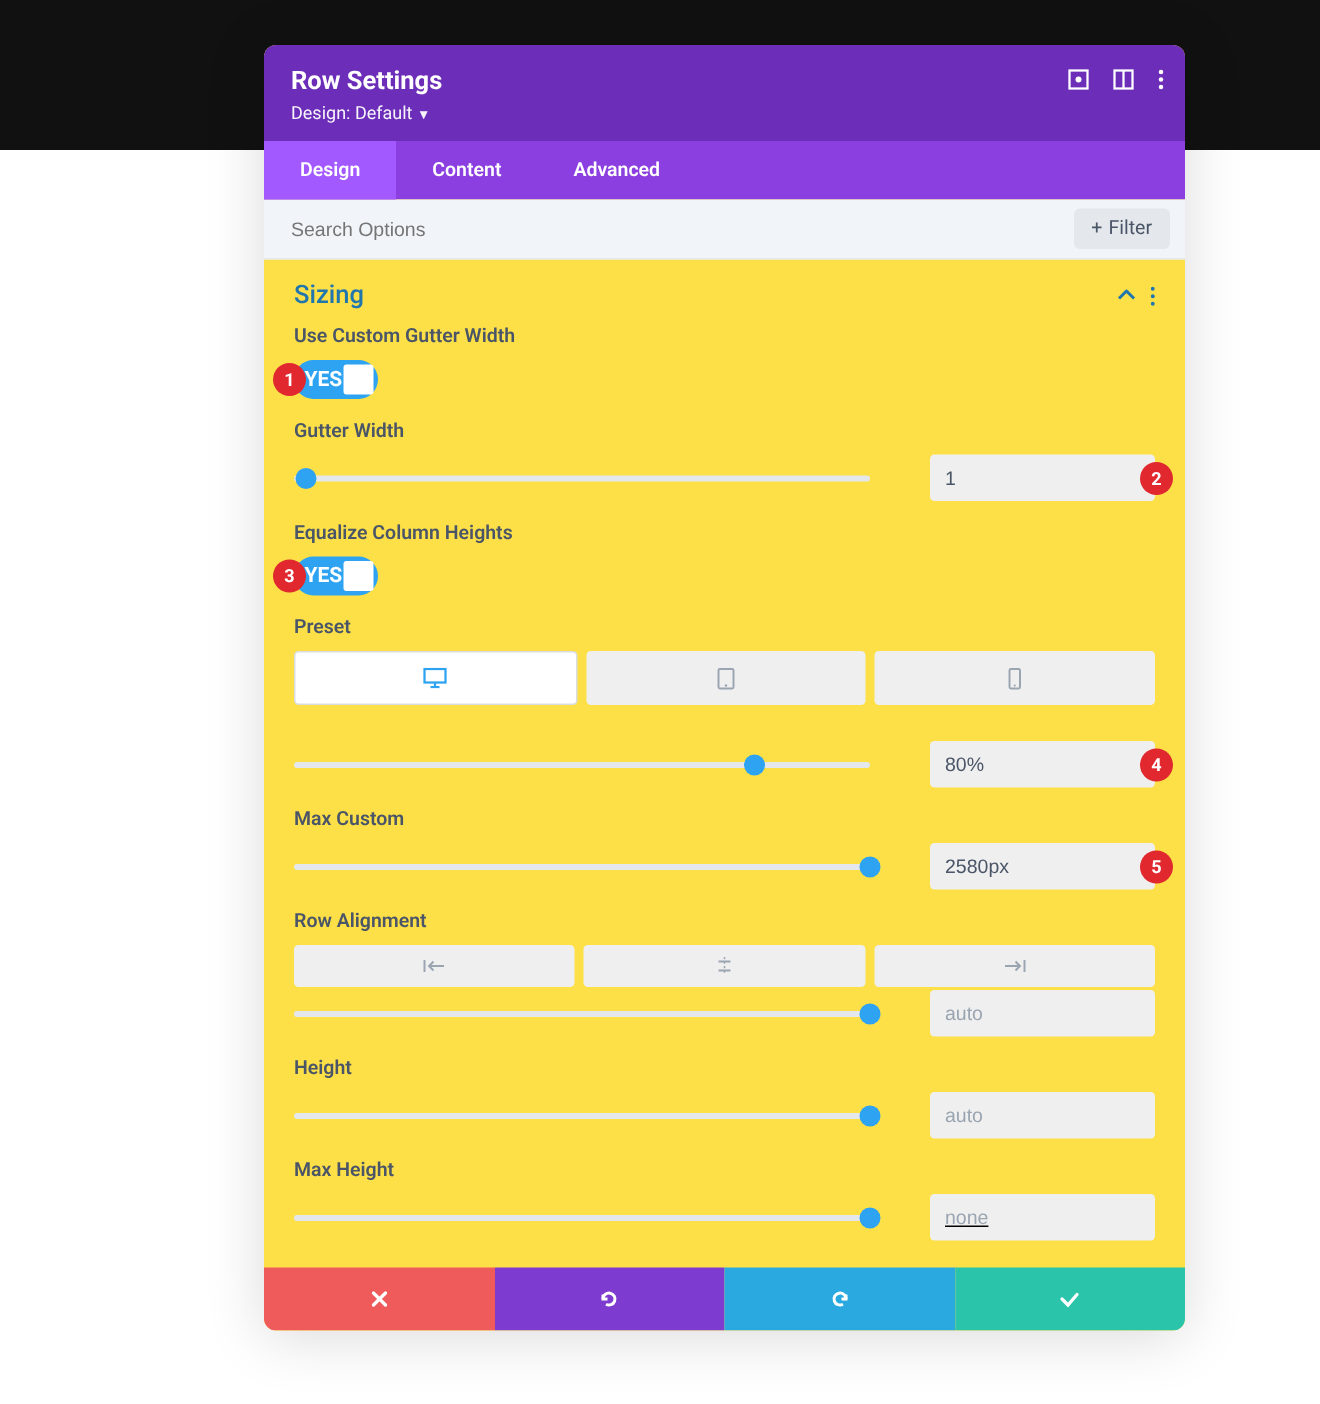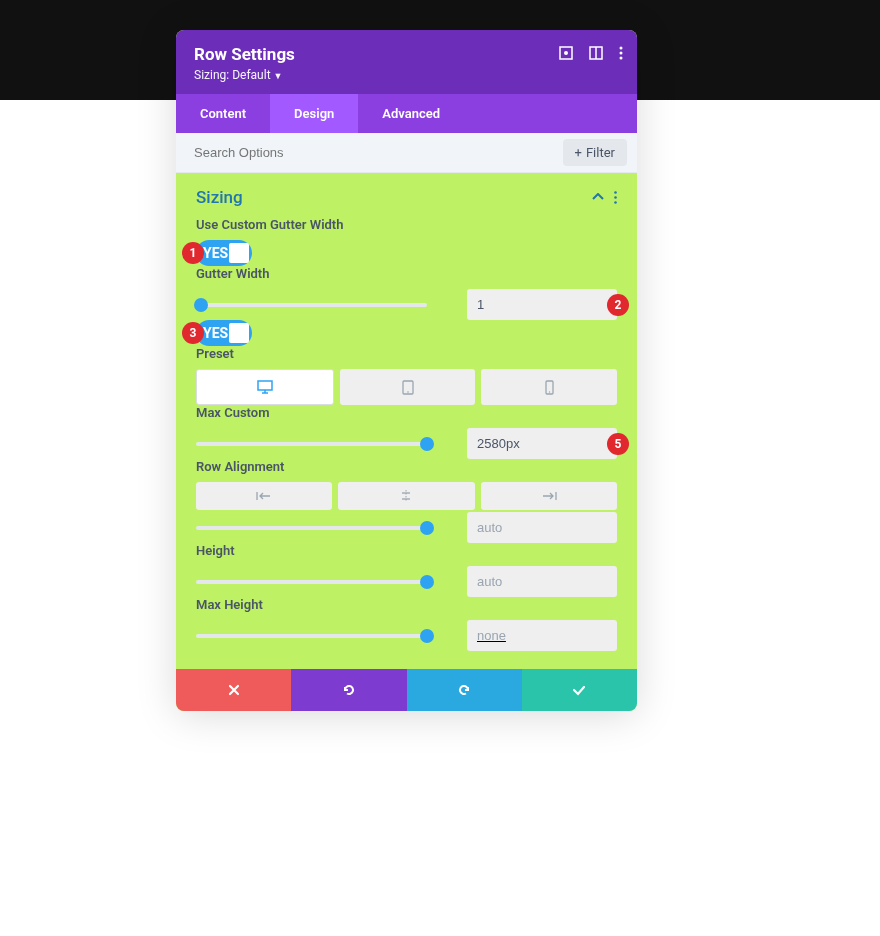--- a/index.html
+++ b/index.html
@@ -8,22 +8,22 @@
       background: #fff;
       width: 880px;
       height: 936px;
       position: relative;
     }
     .dark-band { background: #111; height: 100px; width: 100%; position: absolute; top: 0; left: 0; }
     .modal {
       position: absolute;
       left: 176px;
       top: 30px;
-      width: 461px;
-      background: #bef264;
+      width: 614px;
+      background: #fde047;
       box-shadow: 0 4px 40px rgba(0,0,0,.15);
       border-radius: 8px;
       overflow: hidden;
     }
     .header { background: #6c2eb9; color: #fff; padding: 14px 18px 12px; position: relative; }
     .header h1 { font-size: 17px; font-weight: 700; }
     .preset { font-size: 12px; margin-top: 4px; opacity: .95; }
     .preset .caret { margin-left: 3px; font-size: 9px; }
     .hdr-icons { position: absolute; right: 14px; top: 16px; display: flex; gap: 16px; align-items: center; }
     .hdr-icons span { cursor: pointer; color:#fff; font-size: 14px; display:inline-flex; }
@@ -32,21 +32,21 @@
     .tab.active { background: #a259ff; }
     .search-row { display: flex; background: #f1f5f9; border-bottom: 1px solid #e5e9ed; }
     .search-row input { flex: 1; border: 0; background: transparent; padding: 12px 18px; font-size: 13px; color: #6b7c93; outline: none; }
     .filter-btn { display:flex; align-items:center; gap:4px; background: #e4e8ec; color: #4a5568; padding: 6px 12px; margin: 6px 10px 6px 0; border-radius: 4px; font-size: 13px; cursor: pointer; }
     .panel { padding: 14px 20px 4px 20px; position: relative; max-height: 720px; overflow-y: auto; }
     .panel::-webkit-scrollbar { width: 6px; }
     .panel::-webkit-scrollbar-thumb { background: #4a5568; border-radius: 3px; }
     .section-head { display:flex; align-items:center; justify-content:space-between; margin-bottom: 10px; gap: 44px; }
     .section-head h2 { color: #2176ae; font-size: 17px; font-weight: 500; }
     .section-head .right { display:flex; align-items:center; gap:10px; color:#2176ae; }
-    .field-label { font-size: 13px; color: #4a5568; font-weight: 600; margin-bottom: 8px; }
+    .field-label { font-size: 13px; color: #4a5568; font-weight: 600; margin-top: 14px; margin-bottom: 8px; }
     .field-label.first { margin-top: 8px; }
     .toggle-wrap { position: relative; display:inline-block; }
     .toggle { display: inline-flex; align-items: center; background: #2ea3f2; border-radius: 14px; width: 56px; height: 26px; padding: 0 3px; cursor: pointer; }
     .toggle span.txt { color:#fff; font-size:14px; font-weight:700; margin-left:4px; }
     .toggle .knob { width: 20px; height: 20px; background: #fff; border-radius: 2px; margin-left: auto; }
     .marker {
       position: absolute; left: -14px; top: 50%; transform: translateY(-50%);
       width: 22px; height: 22px; border-radius: 50%; background: #e0282e;
       color:#fff; font-size:12px; font-weight:700; display:flex; align-items:center; justify-content:center;
     }
@@ -76,21 +76,21 @@
 </head>
 <body>
 
 <div class="dark-band"></div>
 
 <div class="modal">
 
   <div class="header">
     <h1>Row Settings</h1>
     <div class="preset">
-      <span>Sizing: Default</span><span class="caret">▼</span>
+      <span>Design: Default</span><span class="caret">▼</span>
     </div>
     <div class="hdr-icons">
       <span>
           <svg width="14" height="14" viewBox="0 0 14 14">
             <rect x="1" y="1" width="12" height="12" fill="none" stroke="#fff" stroke-width="1.5"></rect>
             <circle cx="7" cy="7" r="2" fill="#fff"></circle>
           </svg>
         </span>
       <span>
           <svg width="14" height="14" viewBox="0 0 14 14">
@@ -102,22 +102,22 @@
           <svg width="4" height="14" viewBox="0 0 4 14">
             <circle cx="2" cy="2" r="1.5" fill="#fff"></circle>
             <circle cx="2" cy="7" r="1.5" fill="#fff"></circle>
             <circle cx="2" cy="12" r="1.5" fill="#fff"></circle>
           </svg>
         </span>
     </div>
   </div>
 
   <div class="tabs">
+    <div class="tab active">Design</div>
     <div class="tab">Content</div>
-    <div class="tab active">Design</div>
     <div class="tab">Advanced</div>
   </div>
 
   <div class="search-row">
     <input type="text" placeholder="Search Options" style="">
     <div class="filter-btn">
       <span>+</span>
       <span>Filter</span>
     </div>
   </div>
@@ -153,20 +153,21 @@
 
     <div class="field-label">Gutter Width</div>
     <div class="slider-row">
       <div class="slider">
         <div class="thumb" style="left:2%"></div>
       </div>
       <input class="val-input" value="1" style="">
       <div class="marker-field">2</div>
     </div>
 
+    <div class="field-label">Equalize Column Heights</div>
     <div class="toggle-wrap">
       <div class="marker">3</div>
       <div class="toggle">
         <span class="txt">YES</span>
         <span class="knob"></span>
       </div>
     </div>
 
     <div class="field-label">Preset</div>
     <div class="device-tabs">
@@ -183,20 +184,27 @@
             <circle cx="6" cy="12" r="0.8" fill="#9aa5b1"></circle>
           </svg>
       </div>
       <div class="device-tab">
         <svg width="9" height="15" viewBox="0 0 9 15">
             <rect x="1" y="1" width="7" height="13" rx="1" fill="none" stroke="#9aa5b1" stroke-width="1.3"></rect>
             <circle cx="4.5" cy="12" r="0.7" fill="#9aa5b1"></circle>
           </svg>
       </div>
     </div>
+    <div class="slider-row" style="margin-top:24px;">
+      <div class="slider">
+        <div class="thumb" style="left:80%"></div>
+      </div>
+      <input class="val-input" value="80%" style="">
+      <div class="marker-field">4</div>
+    </div>
 
     <div class="field-label">Max Custom</div>
     <div class="slider-row">
       <div class="slider">
         <div class="thumb" style="left:100%"></div>
       </div>
       <input class="val-input" value="2580px" style="">
       <div class="marker-field">5</div>
     </div>
 

